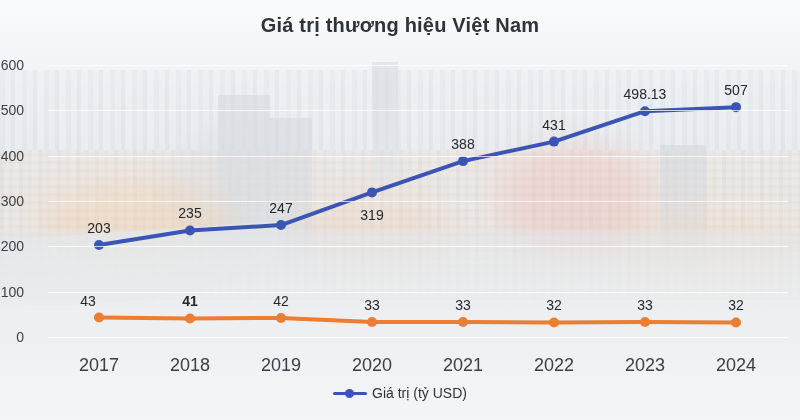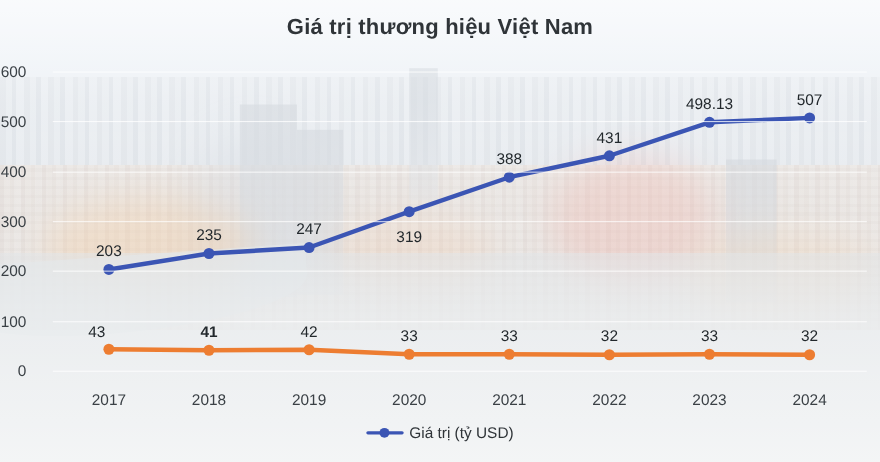--- a/index.html
+++ b/index.html
@@ -127,21 +127,21 @@
     font-size: 14px;
     color: #3a4045;
     transform: translateY(-8px);
   }
   .xtick {
     position: absolute;
     top: 290px;
     width: 70px;
     margin-left: -35px;
     text-align: center;
-    font-size: 14px;
+    font-size: 18px;
     color: #3a4045;
   }
 
   .series-svg {
     position: absolute;
     left: 0; top: 0;
     width: 740px; height: 272px;
     overflow: visible;
   }
 

